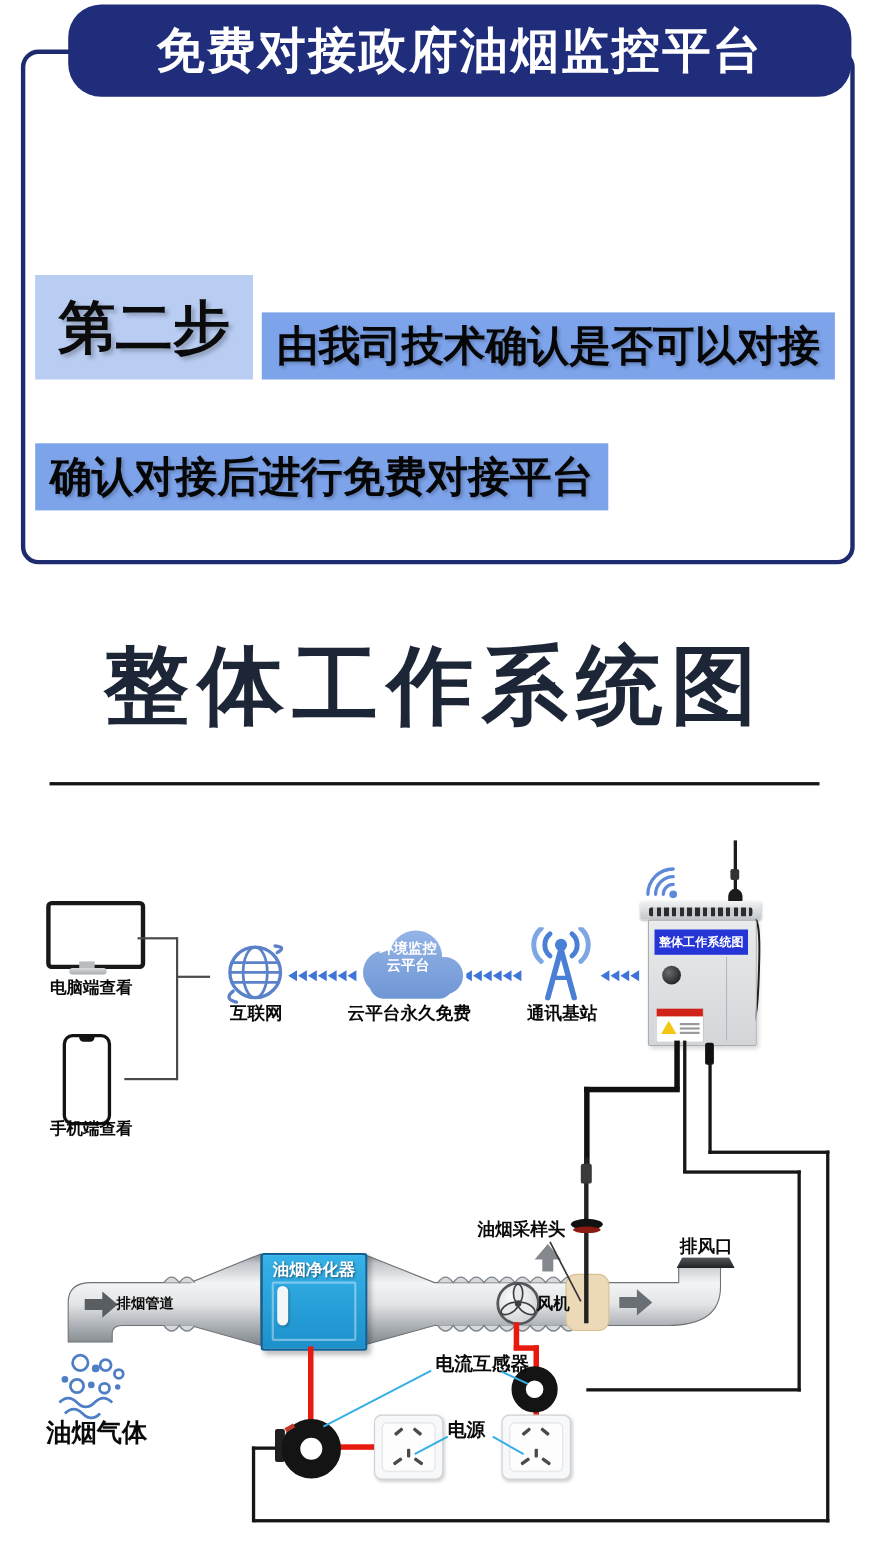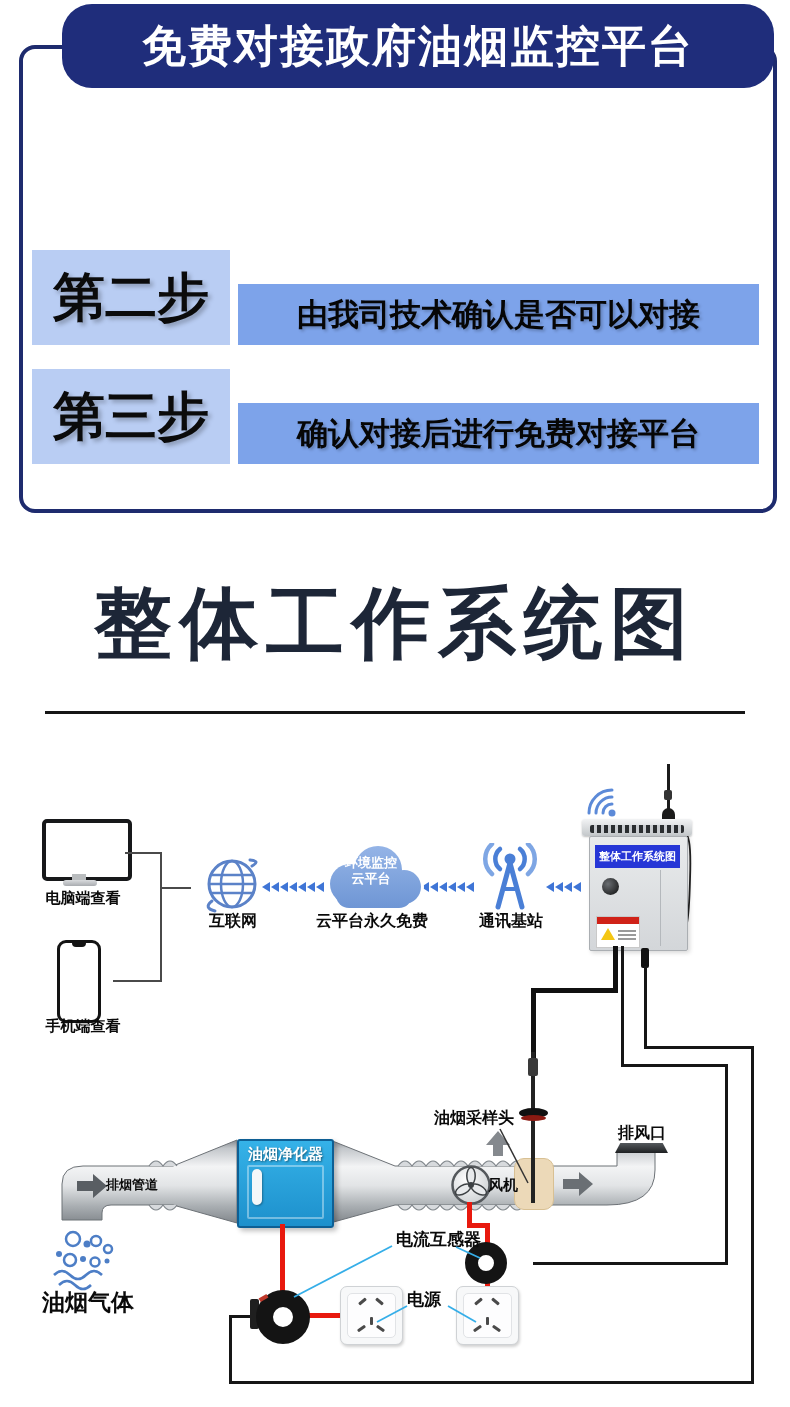--- a/index.html
+++ b/index.html
@@ -10,21 +10,21 @@
   .frame{left:19px;top:45px;width:750px;height:460px;border:4px solid #1e2b6e;border-radius:16px;}
   .banner{left:62px;top:4px;width:712px;height:84px;background:#1f2d7b;border-radius:30px;
           display:flex;align-items:center;justify-content:center;color:#fff;font-size:44px;
           font-weight:bold;letter-spacing:2px;z-index:2;}
   .cellL{width:198px;background:#b9cdf3;display:flex;align-items:center;justify-content:center;
          font-size:52px;font-weight:bold;color:#0b0b0b;text-shadow:3px 3px 4px rgba(0,0,0,.25);}
   .cellR{width:521px;background:#7da3ea;display:flex;flex-direction:column;align-items:center;
          justify-content:center;color:#060606;font-weight:bold;text-shadow:2px 2px 3px rgba(0,0,0,.22);}
   .row{display:flex;gap:8px;left:32px;width:727px;height:95px;}
   .d1{font-size:27px;line-height:36px;}
-  .d2{font-size:31px;margin-top:34px;}
+  .d2{font-size:38px;margin-top:34px;}
   
   .title{left:0;top:572px;width:790px;text-align:center;font-size:78px;font-weight:900;
          color:#1d2637;letter-spacing:8px;}
   .divider{left:45px;top:711px;width:700px;height:3px;background:#151515;}
   
   .lbl{color:#0a0a0a;font-weight:bold;white-space:nowrap;}
   
   .wblk{background:#161616;}
   .wthk{background:#101010;}
   .wred{background:#e8190e;}
@@ -72,21 +72,20 @@
 <div id="page">
 
   <div class="abs frame"></div>
   <div class="abs banner">免费对接政府油烟监控平台</div>
 
   <div class="abs row" style="top:250px;">
     <div class="cellL">第二步</div>
     <div class="cellR d2">由我司技术确认是否可以对接</div>
   </div>
   <div class="abs row" style="top:369px;">
-    <div class="cellL">第三步</div>
     <div class="cellR d2">确认对接后进行免费对接平台</div>
   </div>
 
   <div class="abs title">整体工作系统图</div>
   <div class="abs divider"></div>
 
   <div class="abs monitor"></div>
   <div class="abs mon-neck"></div>
   <div class="abs mon-base"></div>
   <div class="abs lbl" style="left:40px;top:889px;width:86px;font-size:15px;text-align:center;">电脑端查看</div>

